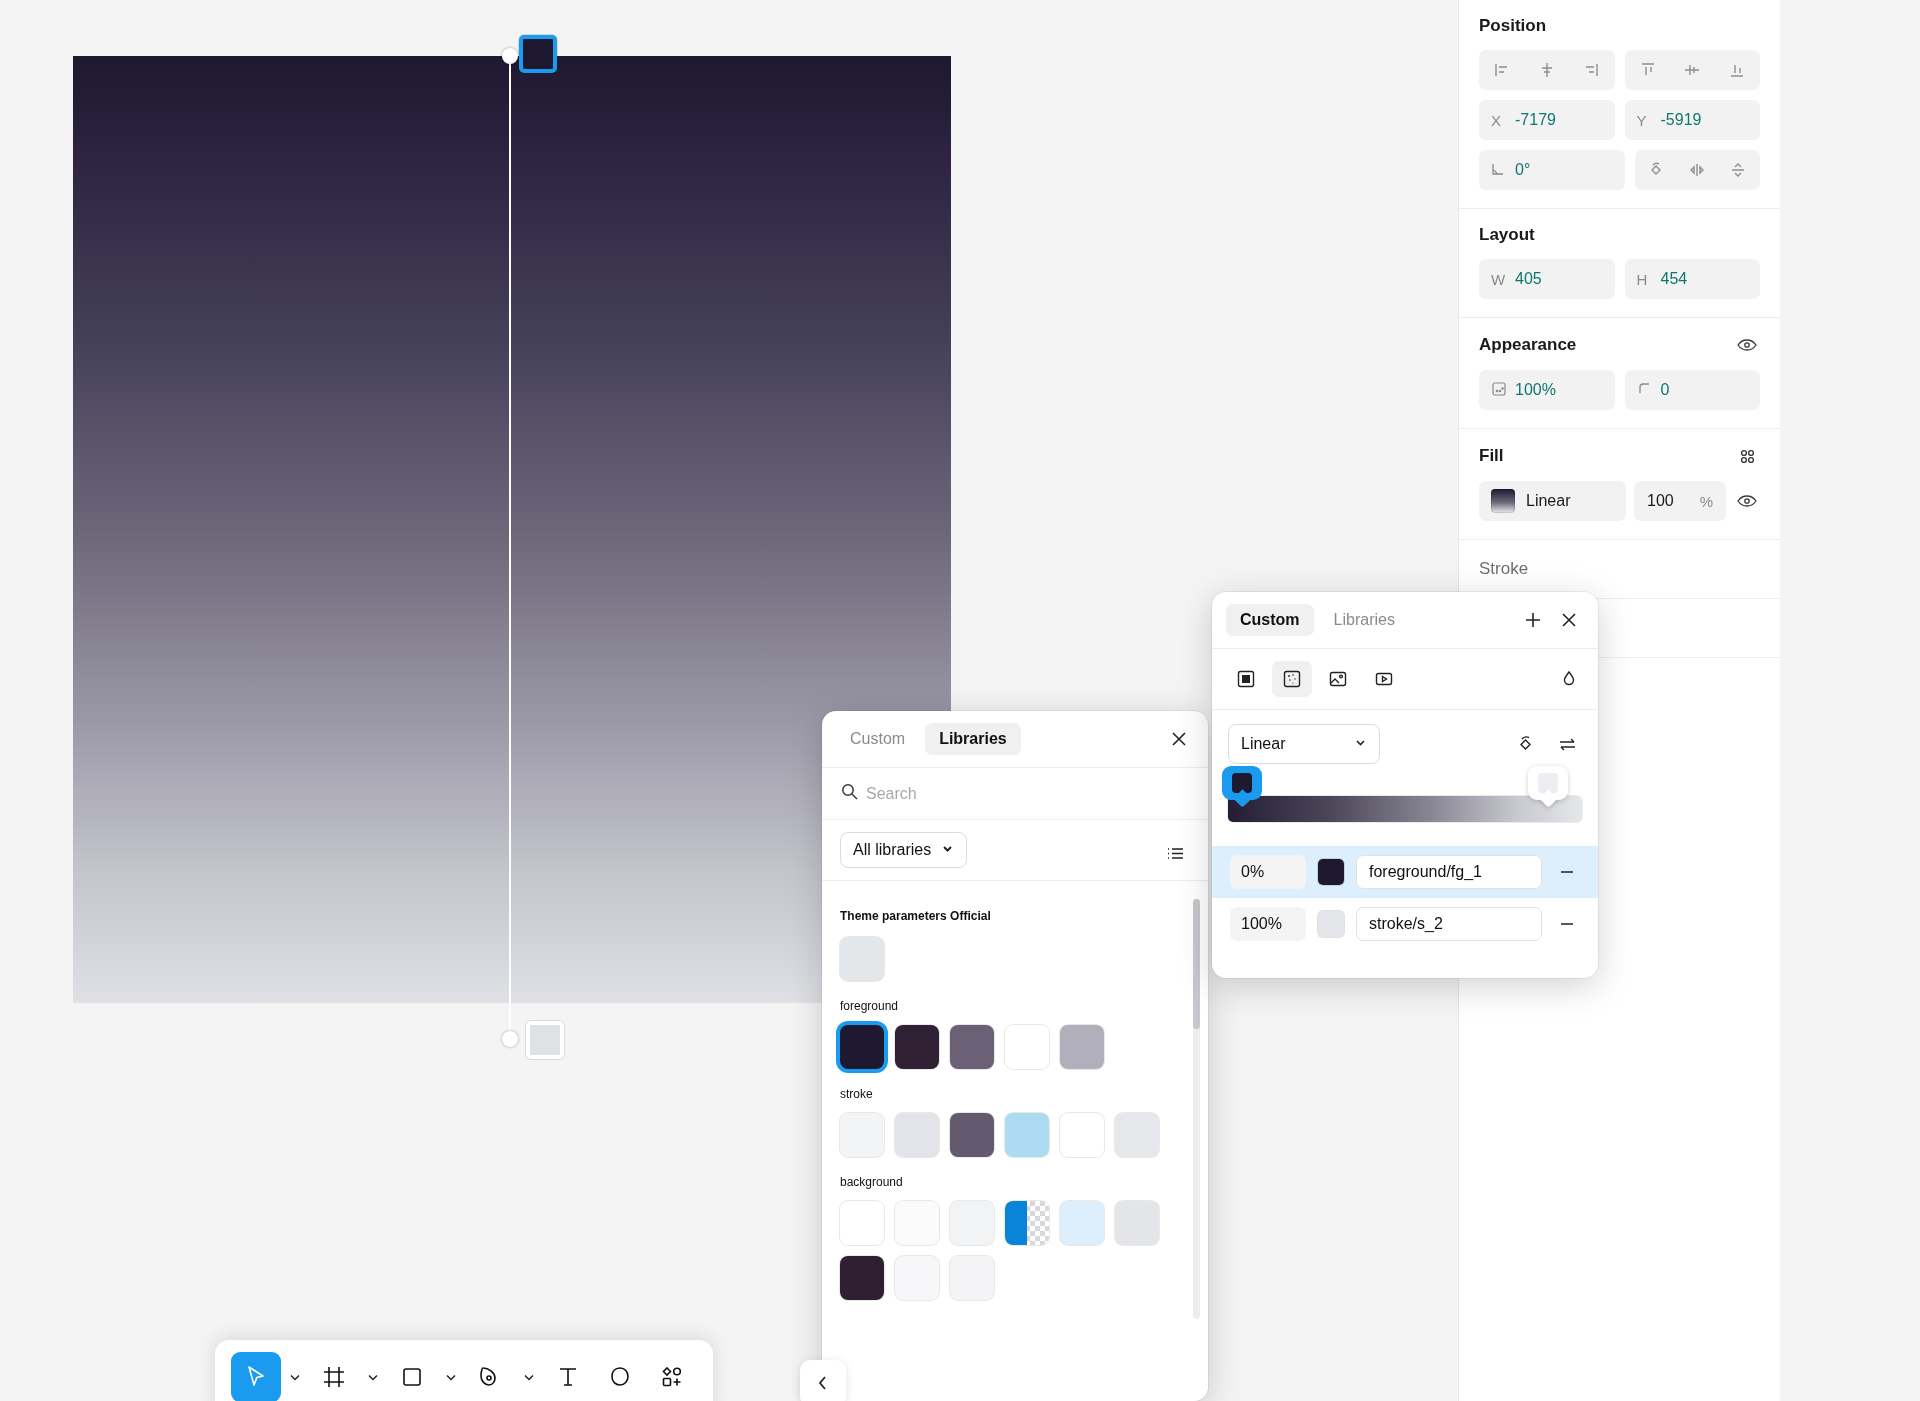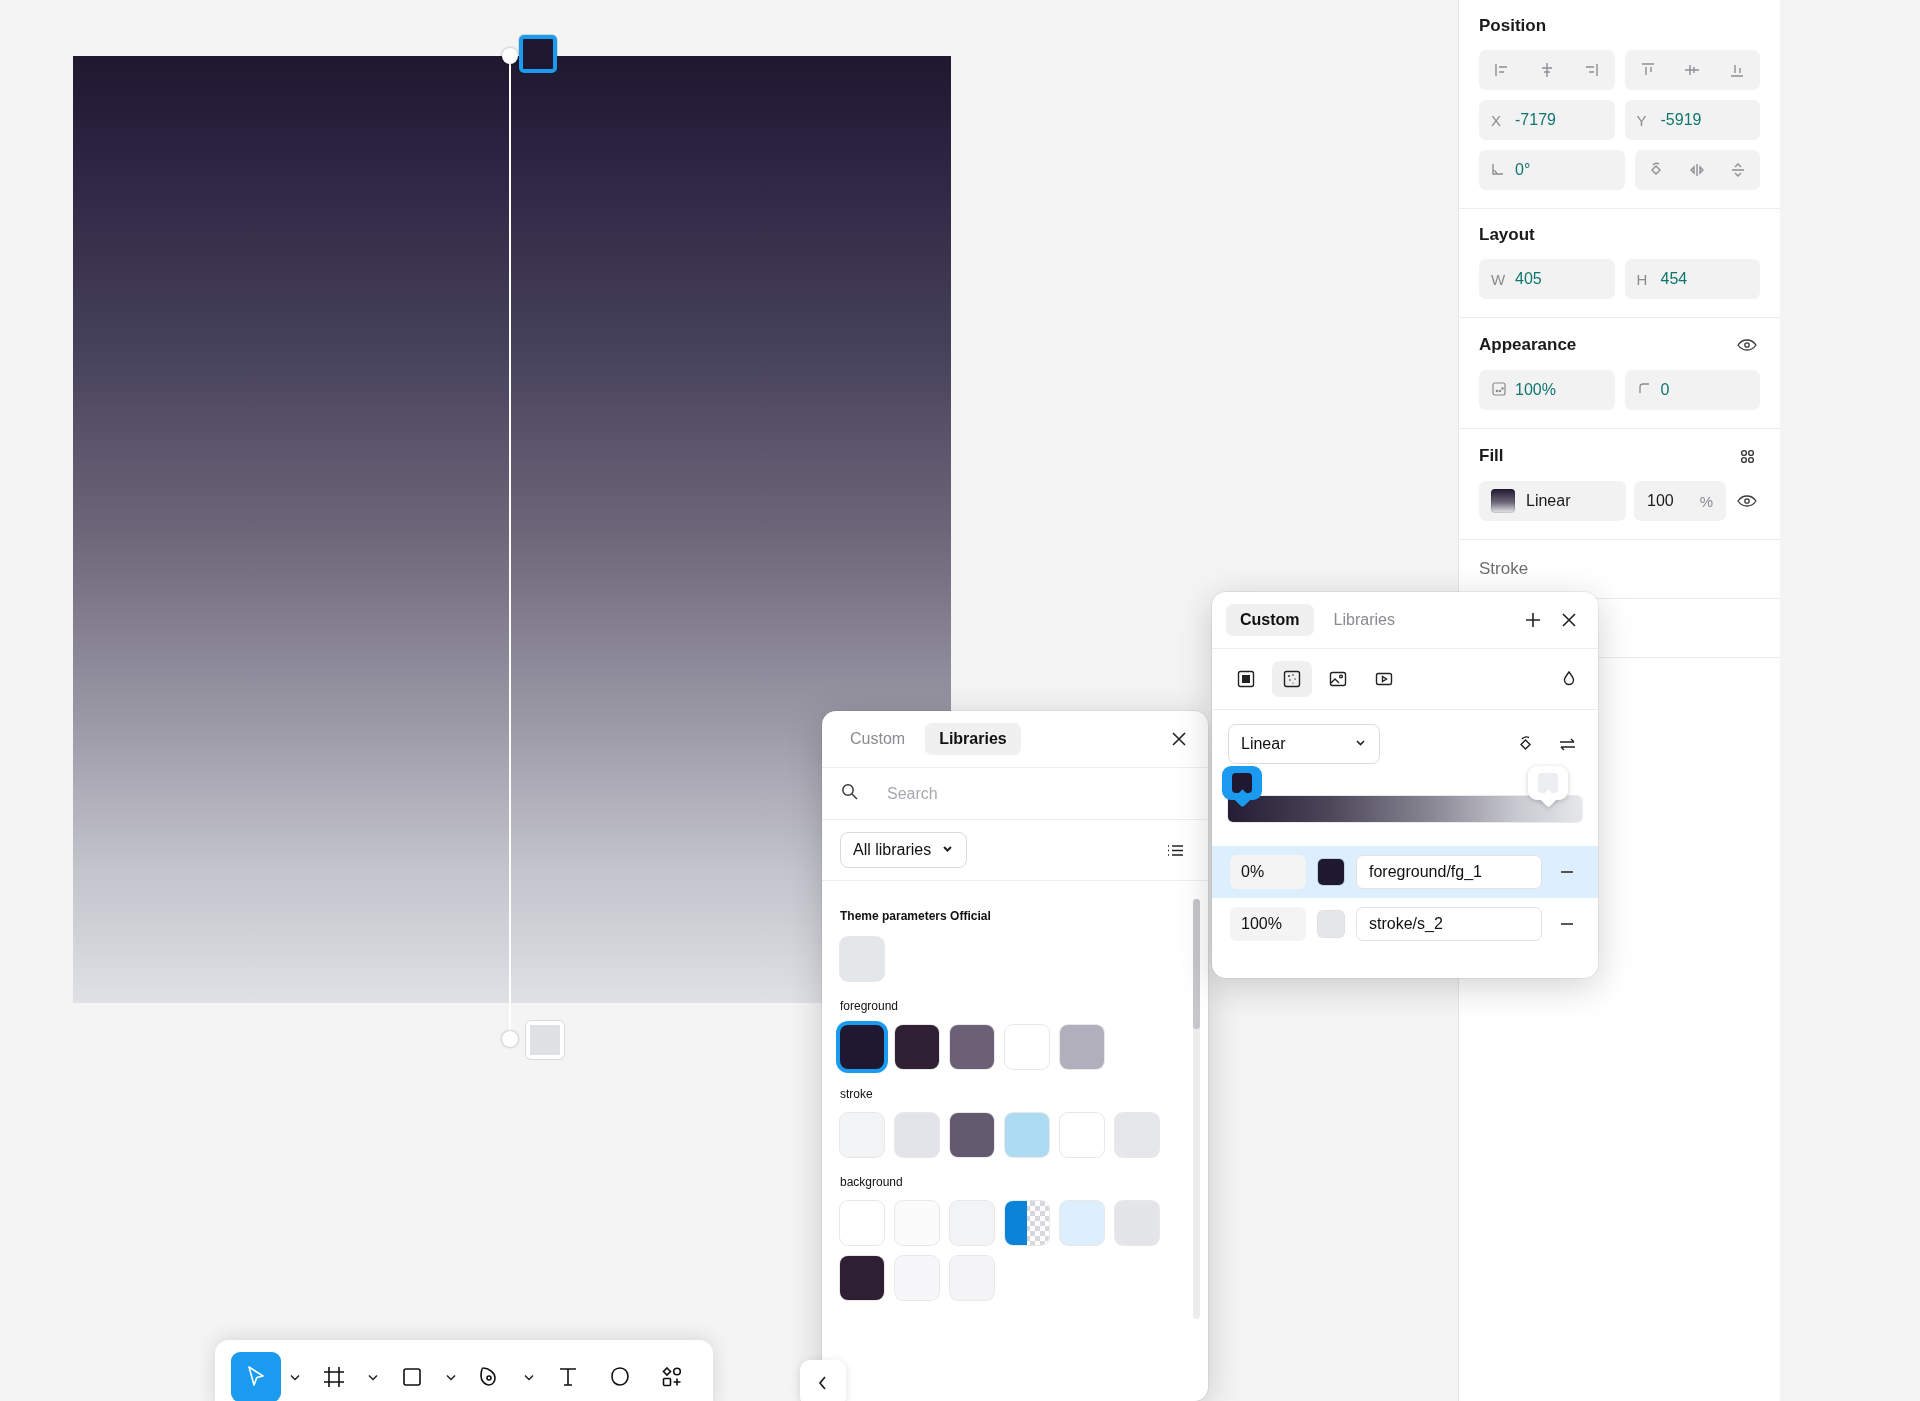--- a/index.html
+++ b/index.html
@@ -101,23 +101,23 @@
   .tab {
     padding: 7px 14px; border-radius: 7px; font-size: 16px;
     color: #8a8a8f; cursor: pointer; white-space: nowrap;
   }
   .tab.active { background: #f0f0f1; color: #111; font-weight: 700; }
   .pop-sp { flex: 1; }
   .pop-act { width: 30px; height: 30px; display: flex; align-items: center; justify-content: center; cursor: pointer; }
 
   
   #libraries-popup { left: 822px; top: 711px; width: 386px; height: 690px; overflow: hidden; }
-  .search-row { display: flex; align-items: center; gap: 28px; padding: 14px 18px; border-bottom: 1px solid #ededed; }
+  .search-row { display: flex; align-items: center; gap: 7px; padding: 14px 18px; border-bottom: 1px solid #ededed; }
   .search-row .ph { font-size: 16px; color: #a8a8ae; }
-  .filter-row { display: flex; align-items: center; padding: 12px 18px; border-bottom: 1px solid #ededed; }
+  .filter-row { display: flex; align-items: flex-end; padding: 12px 18px; border-bottom: 1px solid #ededed; }
   .libsel {
     display: flex; align-items: center; gap: 10px; height: 36px;
     border: 1px solid #dcdcdf; border-radius: 8px; padding: 0 12px;
     font-size: 16px; color: #111; cursor: pointer;
   }
   .lib-body { padding: 18px 18px 0; position: relative; height: 470px; }
   .grp-title { font-size: 12px; font-weight: 700; color: #111; margin: 10px 0 14px; }
   .grp-sub { font-size: 12px; color: #111; margin: 18px 0 12px; }
   .sw-row { display: flex; gap: 11px; flex-wrap: wrap; }
   .sw {

